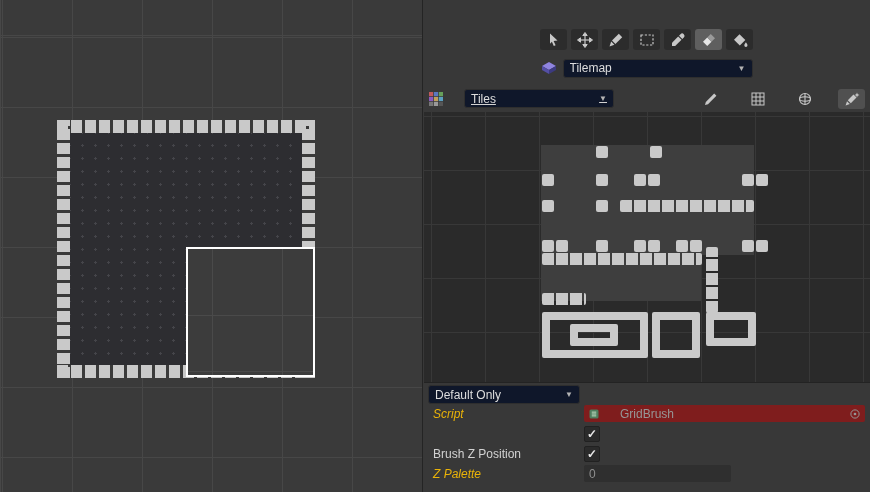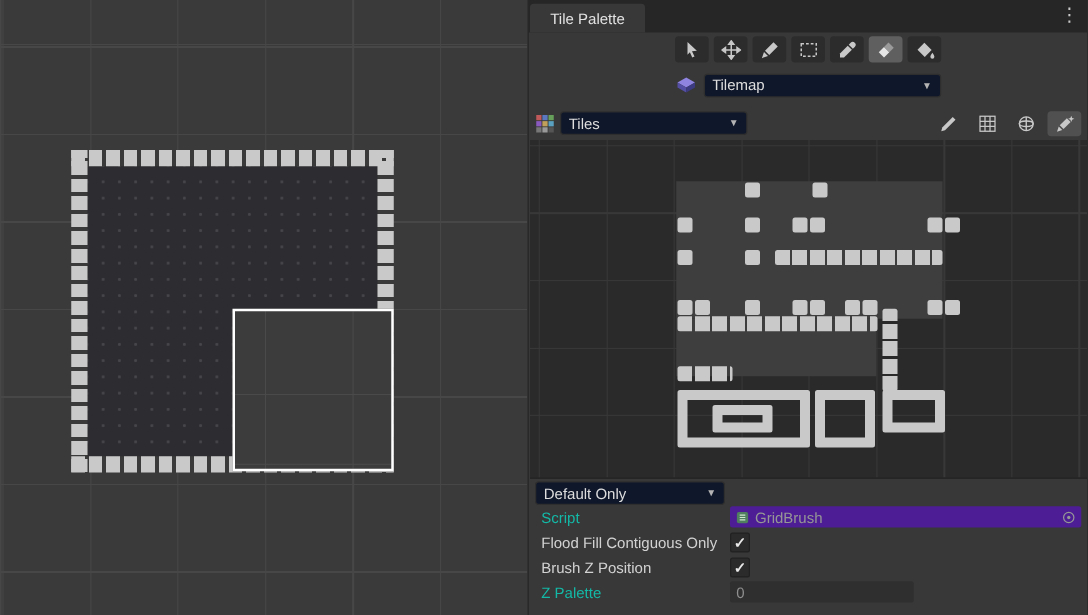--- a/index.html
+++ b/index.html
@@ -40,42 +40,42 @@
 
   .tilemap-row{position:absolute;top:58px;left:0;right:0;display:flex;justify-content:center;align-items:center;gap:6px;height:20px;}
   .dropdown{height:19px;background:#0f172a;border:1px solid #2e2e2e;border-radius:3px;box-sizing:border-box;
             display:flex;align-items:center;color:#dedede;padding:0 6px;}
   .dropdown .dd-label{white-space:nowrap;overflow:hidden;}
   .dropdown .arrow{margin-left:auto;color:#b4b4b4;font-size:8px;padding-left:8px;}
   .dd-tilemap{width:190px;}
   .dd-tiles{width:150px;}
   .dd-brush{position:absolute;left:5px;top:385px;width:152px;}
 
-  .tiles-row{position:absolute;top:88px;left:5px;right:5px;height:21px;display:flex;align-items:center;gap:4px;}
+  .tiles-row{position:absolute;top:88px;left:5px;right:5px;height:21px;display:flex;align-items:center;gap:20px;text-decoration:underline;}
   .flex-spacer{flex:1;}
   .toggle-btn{width:27px;height:20px;border-radius:3px;display:flex;align-items:center;justify-content:center;}
   .toggle-btn.active{background:#505050;}
 
   .palette-area{position:absolute;left:1px;top:112px;right:0;height:270px;background-color:#2a2a2a;
     background-image:repeating-linear-gradient(90deg,#383838 0 1px,transparent 1px 54px),
                      repeating-linear-gradient(0deg,#383838 0 1px,transparent 1px 54px);
     background-position:7px 5px;border-bottom:1px solid #232323;overflow:hidden;}
   .palette-art{position:absolute;inset:0;}
   .palette-region{position:absolute;background:#3e3e3e;}
   .tile-dot{position:absolute;background:#c9c9c9;border-radius:2px;}
   .tile-strip-h{position:absolute;background:repeating-linear-gradient(90deg,#c9c9c9 0 12px,transparent 12px 14px);border-radius:2px;}
   .tile-strip-v{position:absolute;background:repeating-linear-gradient(0deg,#c9c9c9 0 12px,transparent 12px 14px);border-radius:2px;}
   .tile-box{position:absolute;border:8px solid #c9c9c9;border-radius:2px;box-sizing:border-box;}
 
   
   .form-label{position:absolute;left:10px;white-space:nowrap;}
-  .lbl-dim{color:#14b8a6;}
+  .lbl-dim{color:#eab308;font-style:italic;}
   .lbl-lit{color:#d2d2d2;}
-  .object-field{position:absolute;left:161px;top:405px;width:281px;height:17px;background:#4c1d95;border-radius:2px;
-    display:flex;align-items:center;gap:4px;padding:0 4px;box-sizing:border-box;color:#969696;}
+  .object-field{position:absolute;left:161px;top:405px;width:281px;height:17px;background:#7f1d1d;border-radius:2px;
+    display:flex;align-items:center;gap:20px;padding:0 4px;box-sizing:border-box;color:#969696;}
   .object-field .of-text{flex:1;overflow:hidden;white-space:nowrap;}
   .checkbox{position:absolute;left:161px;width:14px;height:14px;background:#2b2b2b;border:1px solid #212121;
     border-radius:2px;display:flex;align-items:center;justify-content:center;color:#e8e8e8;
     font-size:12px;font-weight:bold;line-height:12px;}
   .checkbox .checkmark{display:none;}
   .checkbox.checked .checkmark{display:block;}
   .text-field{position:absolute;left:161px;top:465px;width:147px;height:17px;background:#2f2f2f;border-radius:2px;
     display:flex;align-items:center;padding:0 5px;box-sizing:border-box;color:#8f8f8f;}
   .reset-btn{position:absolute;left:315px;top:465px;width:128px;height:17px;background:#404040;border:1px solid #303030;
     border-radius:3px;box-sizing:border-box;display:flex;align-items:center;justify-content:center;color:#9b9b9b;}
@@ -91,26 +91,20 @@
       <div class="edge top"></div>
       <div class="edge bottom"></div>
       <div class="edge left"></div>
       <div class="edge right"></div>
     </div>
     <div class="selection-rect" style="left: 186px; top: 247px; width: 129px; height: 130px;"></div>
   </div>
 
   <div class="panel">
 
-    <div class="panel-header">
-      <div class="tab">
-        <span>Tile Palette</span>
-      </div>
-      <div class="kebab">⋮</div>
-    </div>
 
     <div class="tools-row">
       <div class="tool-btn">
         <svg width="16" height="16" viewBox="0 0 16 16">
             <path d="M4 1.5 L11.5 8.5 L7.6 8.9 L9.6 13.2 L7.8 14 L5.9 9.8 L4 11.8 Z" fill="#c8c8c8"></path>
           </svg>
       </div>
       <div class="tool-btn">
         <svg width="16" height="16" viewBox="0 0 16 16" fill="#c8c8c8" stroke="#c8c8c8">
             <line x1="8" y1="3" x2="8" y2="13" stroke-width="1.2"></line>
@@ -258,21 +252,20 @@
           <rect x="2" y="2" width="12" height="12" rx="2" fill="#4f7f5f"></rect>
           <path d="M5 5.5h6M5 8h6M5 10.5h6" stroke="#cfe8cf" stroke-width="1.2"></path>
         </svg>
       <span class="of-text">GridBrush</span>
       <svg width="12" height="12" viewBox="0 0 16 16">
           <circle cx="8" cy="8" r="5.5" fill="none" stroke="#969696" stroke-width="1.3"></circle>
           <circle cx="8" cy="8" r="1.8" fill="#969696"></circle>
         </svg>
     </div>
 
-    <div class="form-label lbl-lit" style="top:427px;">Flood Fill Contiguous Only</div>
     <div class="checkbox checked" style="top:426px;">
       <span class="checkmark">✓</span>
     </div>
 
     <div class="form-label lbl-lit" style="top:447px;">Brush Z Position</div>
     <div class="checkbox checked" style="top:446px;">
       <span class="checkmark">✓</span>
     </div>
 
     <div class="form-label lbl-dim" style="top:467px;">Z Palette</div>

